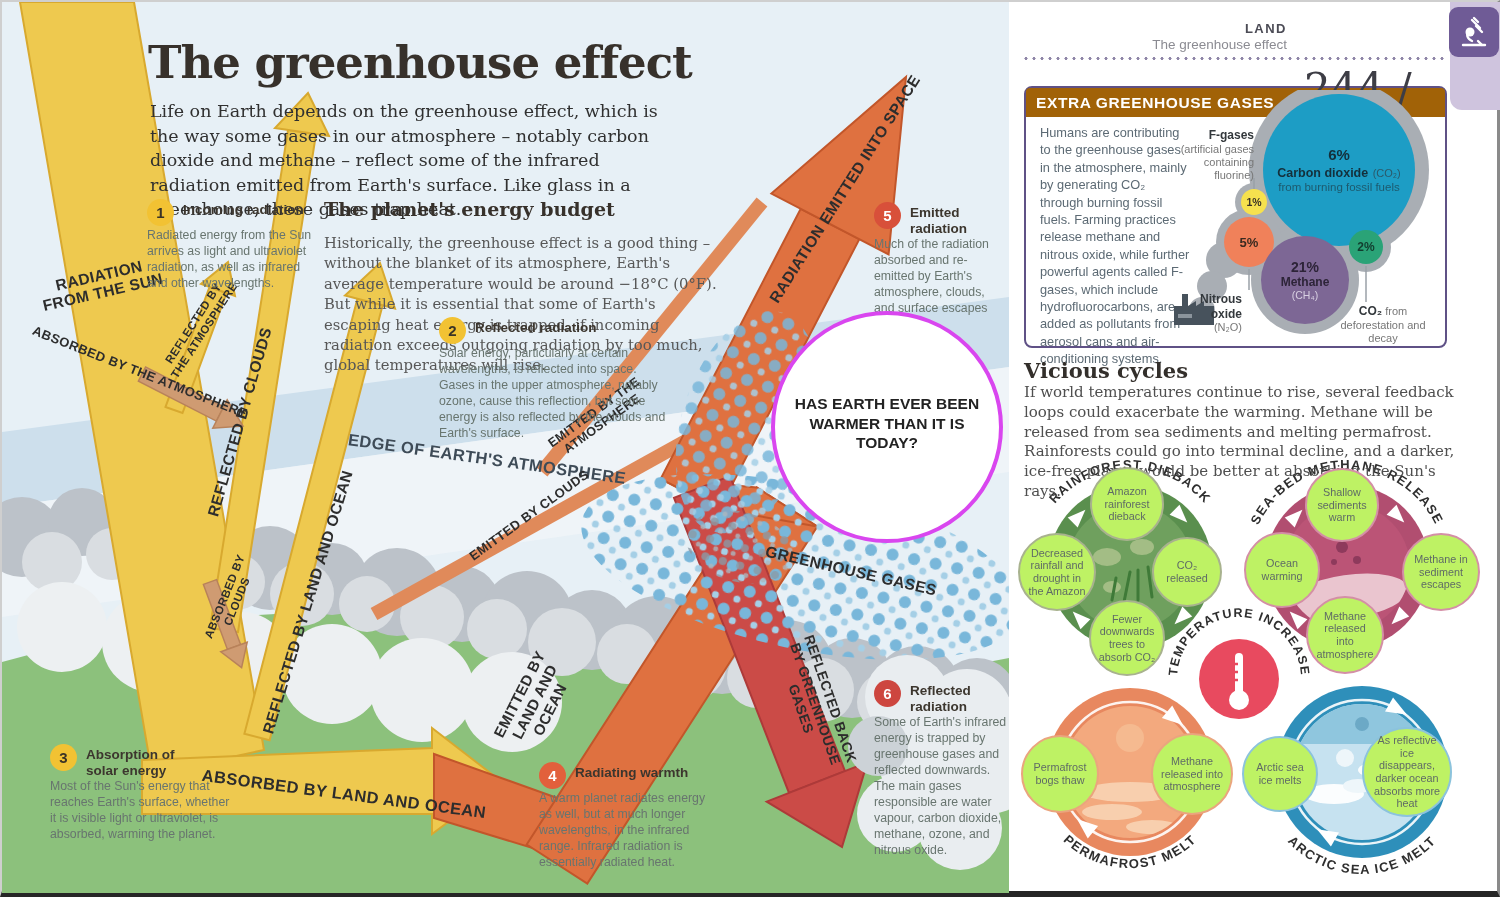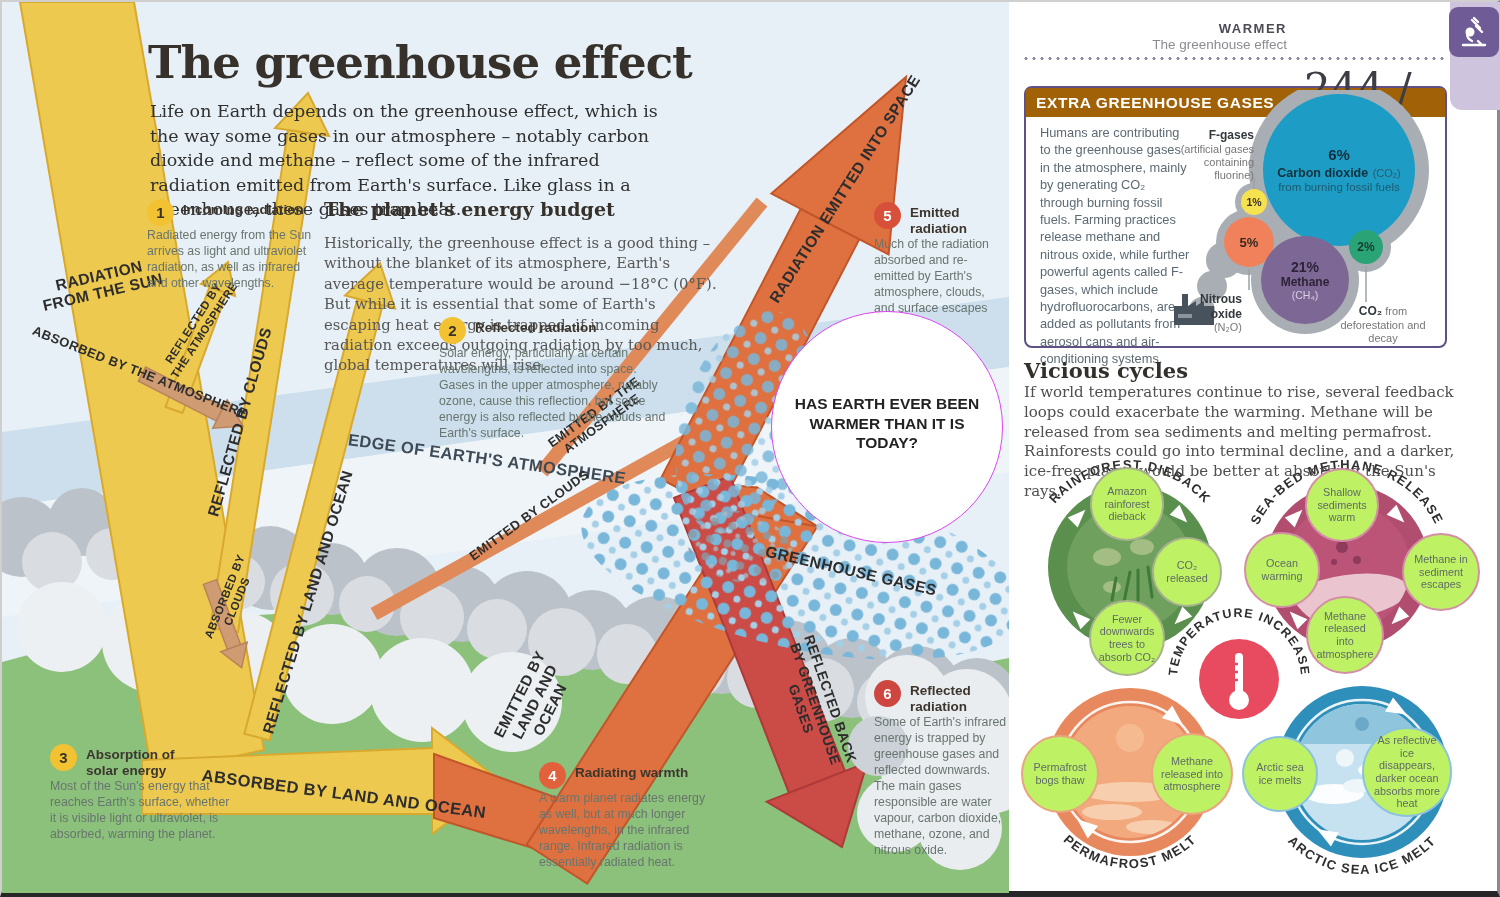--- a/index.html
+++ b/index.html
@@ -27,21 +27,21 @@
   .badge.r1 { background:#d8503a; color:#fff; }
   .badge.r2 { background:#cd463f; color:#fff; }
   .step-title { margin-left:36px; font-weight:bold; font-size:13.5px; color:#3c362e; line-height:1.15; min-height:28px; padding-top:3px;}
   .step-body { font-size:12.3px; color:#68756f; line-height:1.3; margin-top:1px; }
 
   .lbl { position:absolute; z-index:3; font-weight:bold; color:#2d2d2d; letter-spacing:.4px;
          text-align:center; transform-origin:center; white-space:nowrap; }
   .lbl.wrap { white-space:normal; line-height:1.12; }
 
   #callout { left:769px; top:309px; width:232px; height:232px; border-radius:50%;
-             background:#fff; border:1px solid #d946ef; z-index:5;
+             background:#fff; border:4px solid #d946ef; z-index:5;
              display:flex; flex-direction:column; justify-content:center; text-align:center;
              padding:14px 18px;gap:36px; }
   #callout .ch { font-weight:bold; font-size:15.5px; color:#222; line-height:1.25; margin-bottom:7px; }
   #callout .cb { font-size:14.5px; color:#333; line-height:1.28; }
 
   
   #rp-head { left:1100px; top:19px; width:185px; text-align:right; z-index:3; }
   #rp-head .sec { font-weight:bold; font-size:13px; letter-spacing:1.5px; color:#4b4b55; }
   #rp-head .sub { font-size:13.5px; color:#8b8b92; margin-top:1px; }
   #rp-pages { left:1302px; top:14px; width:140px; font-family:"DejaVu Serif", serif;
@@ -257,21 +257,21 @@
 <span class="lbl wrap" style="left:533px;top:700px;width:124px;font-size:15px;transform:translate(-50%,-50%) rotate(-63deg)">EMITTED BY LAND AND OCEAN</span>
 <span class="lbl" style="left:843px;top:187px;font-size:15.5px;transform:translate(-50%,-50%) rotate(-57.5deg)">RADIATION EMITTED INTO SPACE</span>
 <span class="lbl" style="left:849px;top:569px;font-size:15.5px;transform:translate(-50%,-50%) rotate(13deg)">GREENHOUSE GASES</span>
 <span class="lbl wrap" style="left:813px;top:702px;width:156px;font-size:14px;transform:translate(-50%,-50%) rotate(71deg)">REFLECTED BACK BY GREENHOUSE GASES</span>
 
 <div class="abs" id="callout">
   <div class="ch">HAS EARTH EVER BEEN WARMER THAN IT IS TODAY?</div>
 </div>
 
 <div class="abs" id="rp-head">
-  <div class="sec">WARMER</div>
+  <div class="sec">LAND</div>
   <div class="sub">The greenhouse effect</div>
 </div>
 <div class="abs" id="rp-pages">244 / 245</div>
 <div class="abs" id="dotline"></div>
 <div class="abs" id="corner-bar"></div>
 <div class="abs" id="corner-icon">
   <svg width="32" height="32" viewBox="0 0 32 32">
     <g stroke="#fff" stroke-width="2.4" fill="none" stroke-linecap="round">
       <line x1="14" y1="4" x2="22" y2="12"></line>
       <line x1="16" y1="2" x2="20" y2="6"></line>
@@ -466,20 +466,21 @@
         </g>
     <text class="arc-title" style="font-size:12.5px">
       <textPath href="#tp-temp" startOffset="50%" text-anchor="middle">TEMPERATURE INCREASE</textPath>
     </text>
   </g>
 </svg>
 
 <div class="cyc-node nb-rain" style="left:1088px;top:465px;width:74px;height:74px">Amazon rainforest dieback</div>
 <div class="cyc-node nb-rain" style="left:1150px;top:535px;width:70px;height:70px">CO₂ released</div>
 <div class="cyc-node nb-rain" style="left:1087px;top:598px;width:76px;height:76px">Fewer downwards trees to absorb CO₂</div>
+<div class="cyc-node nb-rain" style="left:1016px;top:531px;width:78px;height:78px">Decreased rainfall and drought in the Amazon</div>
 
 <div class="cyc-node nb-sea" style="left:1303px;top:466px;width:74px;height:74px">Shallow sediments warm</div>
 <div class="cyc-node nb-sea" style="left:1400px;top:531px;width:78px;height:78px">Methane in sediment escapes</div>
 <div class="cyc-node nb-sea" style="left:1304px;top:594px;width:78px;height:78px">Methane released into atmosphere</div>
 <div class="cyc-node nb-sea" style="left:1242px;top:530px;width:76px;height:76px">Ocean warming</div>
 
 <div class="cyc-node nb-perm" style="left:1019px;top:733px;width:78px;height:78px">Permafrost bogs thaw</div>
 <div class="cyc-node nb-perm" style="left:1149px;top:731px;width:82px;height:82px">Methane released into atmosphere</div>
 
 <div class="cyc-node nb-arc" style="left:1240px;top:734px;width:76px;height:76px">Arctic sea ice melts</div>

